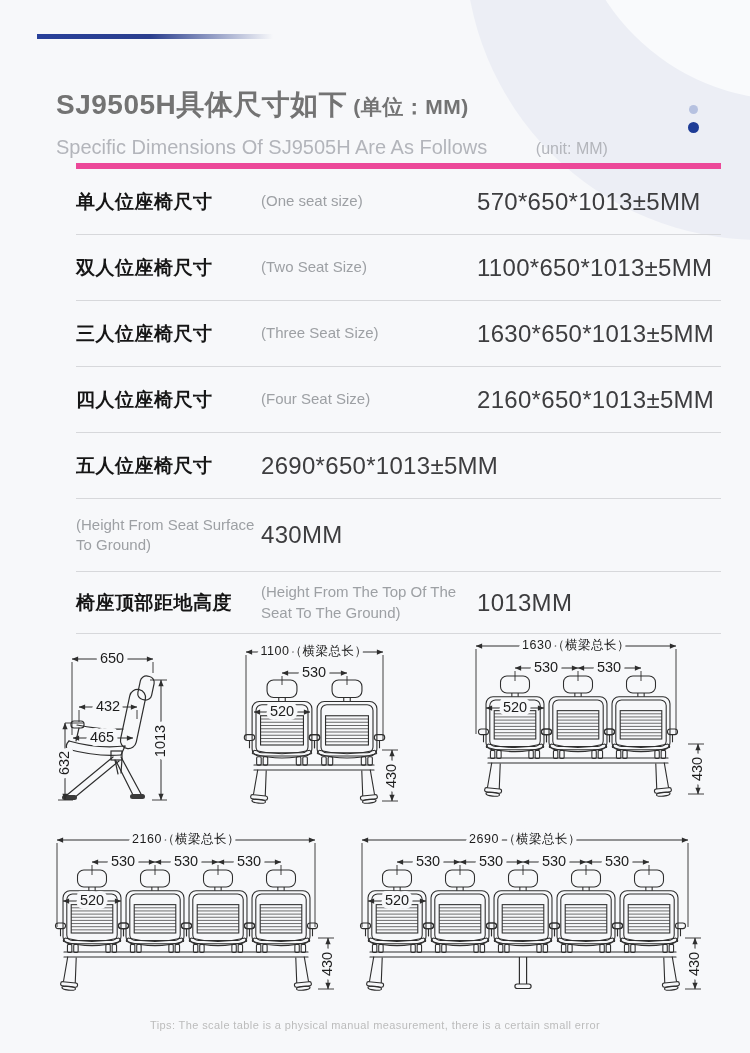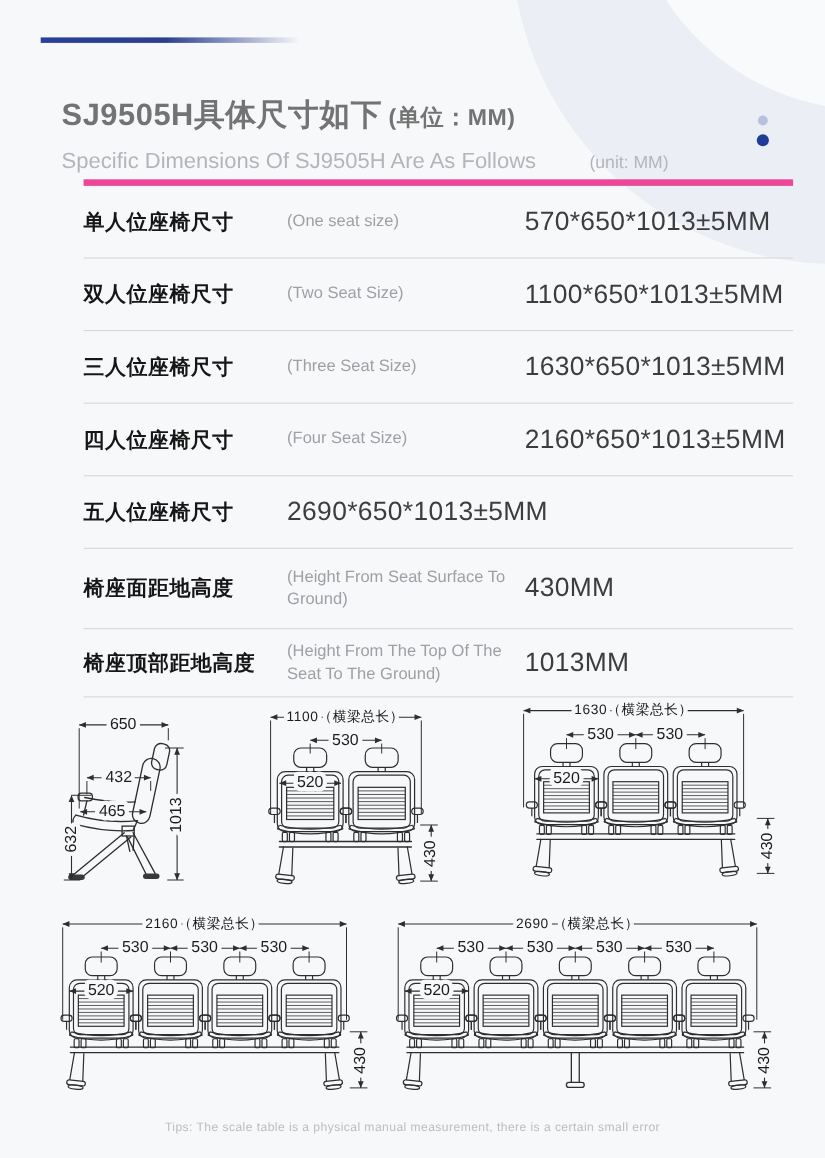--- a/index.html
+++ b/index.html
@@ -86,21 +86,20 @@
   <div class="spec-row">
     <div class="zh">四人位座椅尺寸</div>
     <div class="en">(Four Seat Size)</div>
     <div class="val">2160*650*1013±5MM</div>
   </div>
   <div class="spec-row">
     <div class="zh">五人位座椅尺寸</div>
     <div class="val">2690*650*1013±5MM</div>
   </div>
   <div class="spec-row r6">
-    <div class="zh">椅座面距地高度</div>
     <div class="en">(Height From Seat Surface To Ground)</div>
     <div class="val">430MM</div>
   </div>
   <div class="spec-row r7">
     <div class="zh">椅座顶部距地高度</div>
     <div class="en">(Height From The Top Of The Seat To The Ground)</div>
     <div class="val">1013MM</div>
   </div>
 </div>
 

